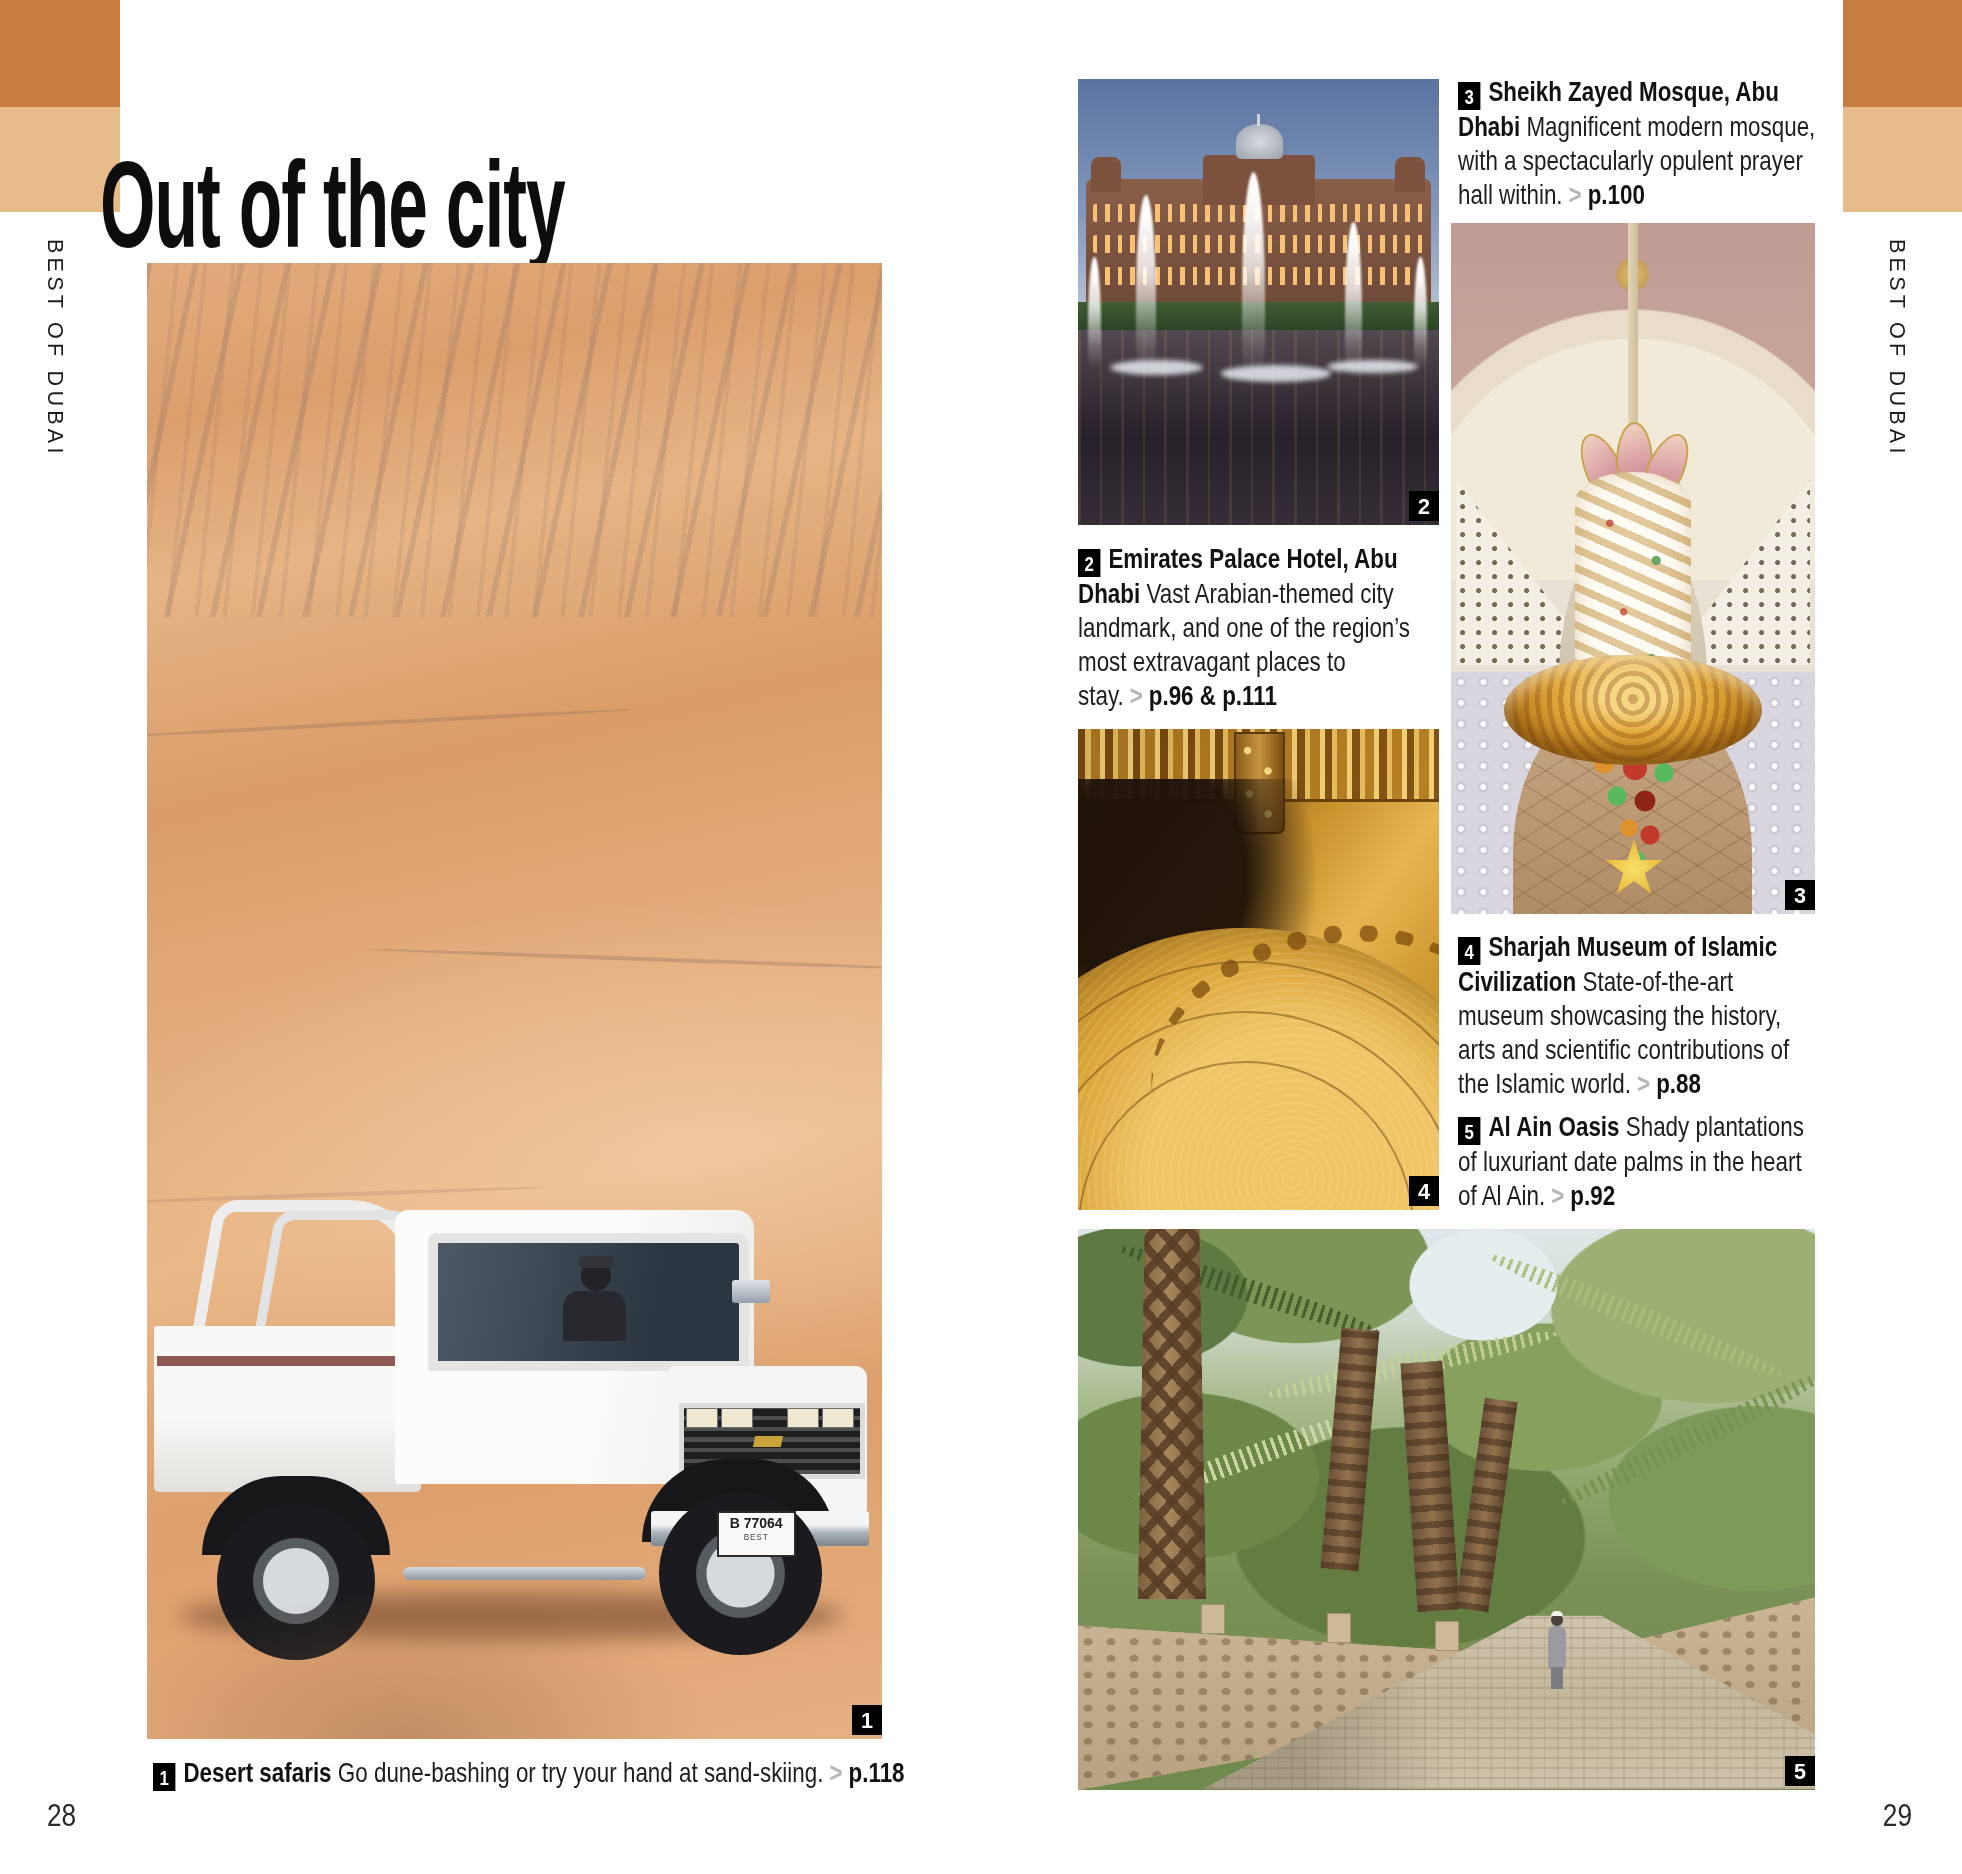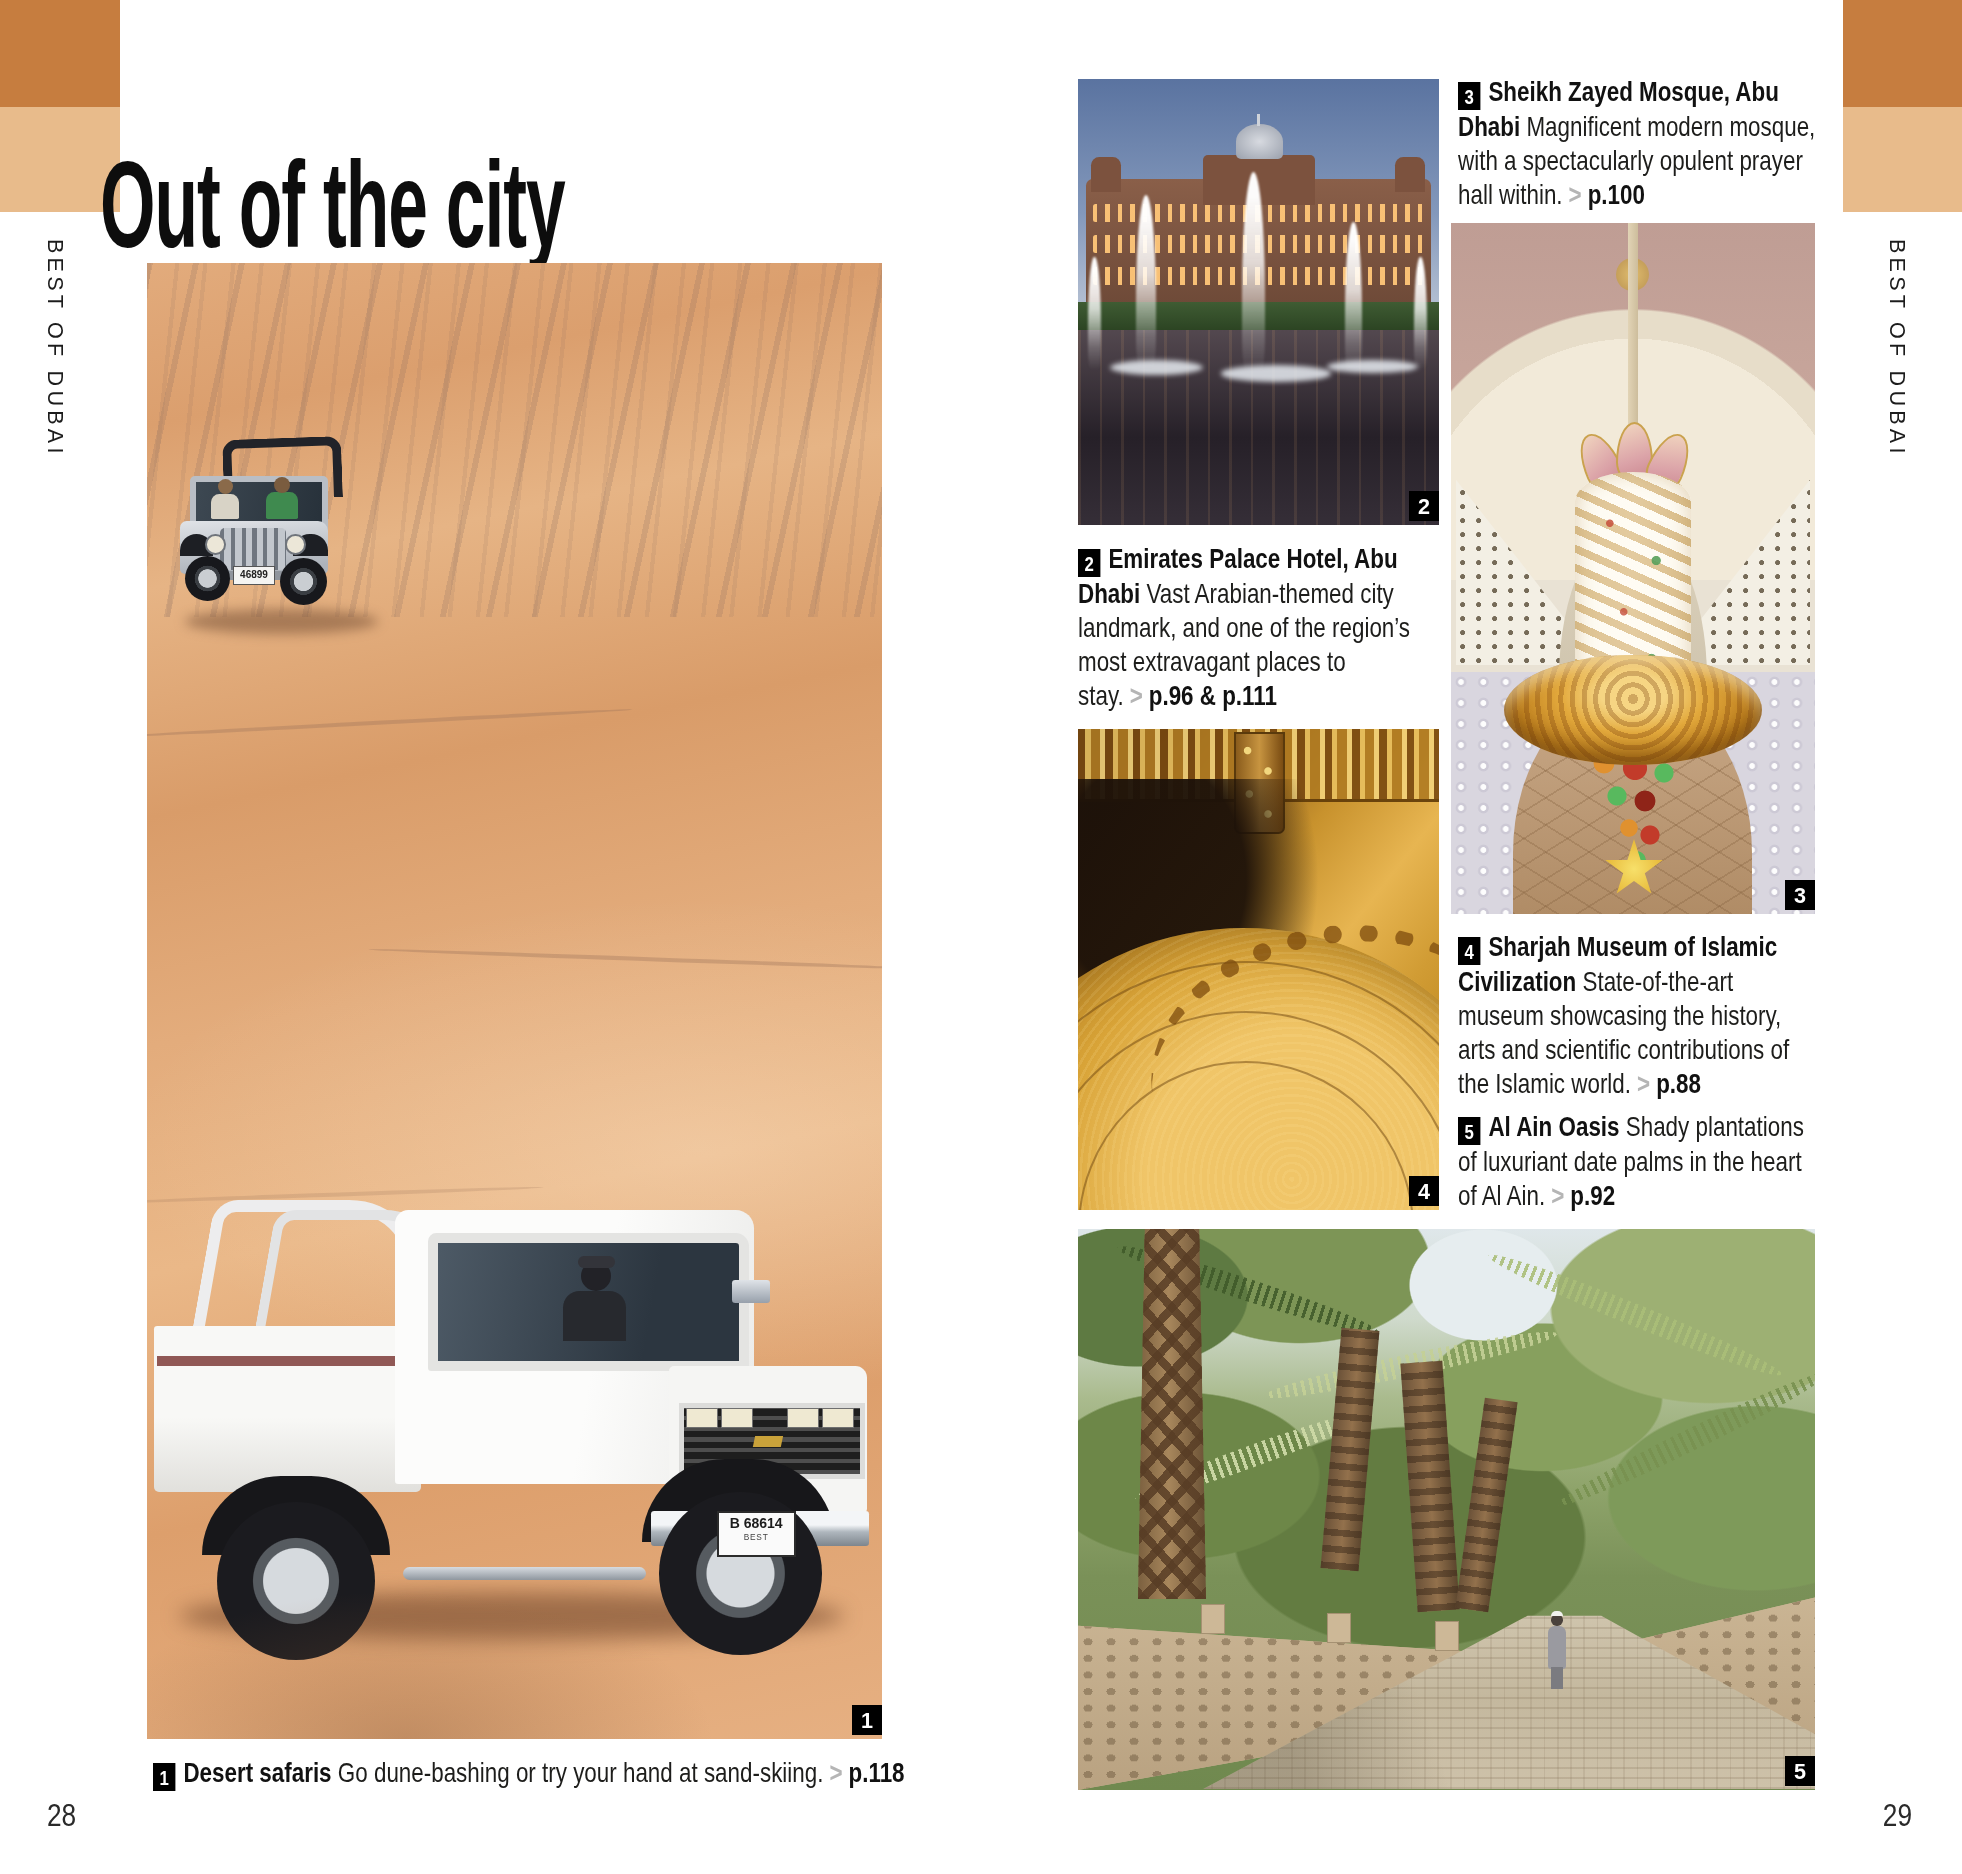--- a/index.html
+++ b/index.html
@@ -324,40 +324,20 @@
   <div class="vlabel" id="vlabel-right">BEST OF DUBAI</div>
 
   <h1 id="title">Out of the city</h1>
 
   <div class="photo" id="photo1">
     <div id="p1-streaks"></div>
     <div class="duneline" id="p1-dune1"></div>
     <div class="duneline" id="p1-dune2"></div>
     <div class="duneline" id="p1-dune3"></div>
 
-    <div id="jeep">
-      <div id="jeep-shadow"></div>
-      <div id="jeep-rollbar"></div>
-      <div id="jeep-windshield">
-        <div id="jeep-passenger"></div>
-        <div id="jeep-passenger-head"></div>
-        <div id="jeep-driver"></div>
-        <div id="jeep-driver-head"></div>
-      </div>
-      <div id="jeep-body"></div>
-      <div id="jeep-fender-l"></div>
-      <div id="jeep-fender-r"></div>
-      <div id="jeep-grille"></div>
-      <div id="jeep-headlight-l"></div>
-      <div id="jeep-headlight-r"></div>
-      <div id="jeep-bumper"></div>
-      <div id="jeep-wheel-l"></div>
-      <div id="jeep-wheel-r"></div>
-      <div id="jeep-plate">46899</div>
-    </div>
 
     <div id="truck">
       <div id="truck-shadow"></div>
       <div id="truck-cage-1"></div>
       <div id="truck-cage-2"></div>
       <div id="truck-bed">
         <div id="truck-bed-stripe"></div>
       </div>
       <div id="truck-cab"></div>
       <div id="truck-windshield">
@@ -370,21 +350,21 @@
       <div id="truck-grille"></div>
       <div class="hl" id="truck-hl-1"></div>
       <div class="hl" id="truck-hl-2"></div>
       <div class="hl" id="truck-hl-3"></div>
       <div class="hl" id="truck-hl-4"></div>
       <div id="truck-bowtie"></div>
       <div id="truck-flare-rear"></div>
       <div id="truck-flare-front"></div>
       <div id="truck-bumper"></div>
       <div id="truck-plate">
-        <span class="num">B 68614</span>
+        <span class="num">B 77064</span>
         <span class="city">BEST</span>
       </div>
       <div class="wheel" id="truck-wheel-rear"></div>
       <div class="wheel" id="truck-wheel-front"></div>
       <div id="truck-step"></div>
     </div>
 
     <div id="p1-fg-shadow"></div>
     <div class="photo-badge">1</div>
   </div>

